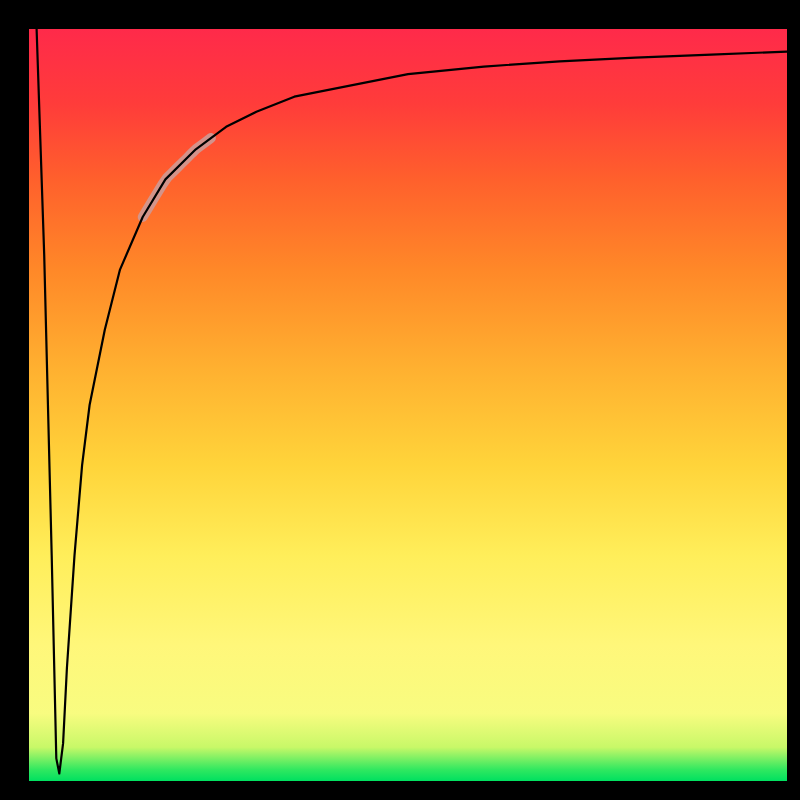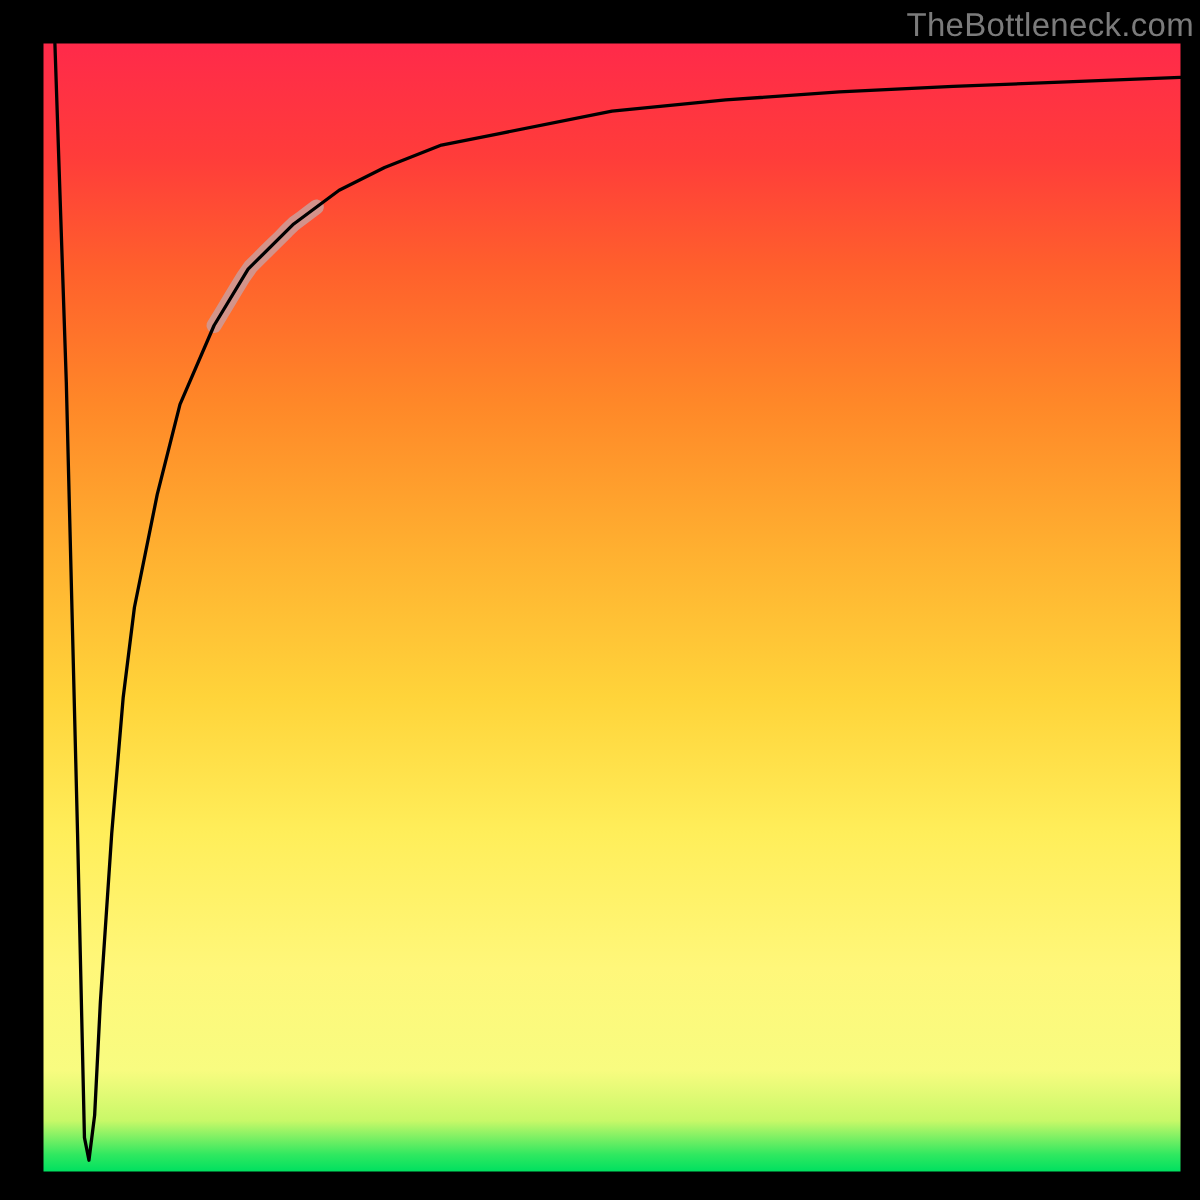--- a/index.html
+++ b/index.html
@@ -82,14 +82,13 @@
 
     <svg class="curve" viewBox="0 0 758 752">
 
       <path id="hl" class="highlight-seg" d="M113.7 188.0 L118.6 179.9 L123.4 171.9 L128.3 163.8 L133.2 155.8 L138.1 148.8 L142.9 144.0 L147.8 139.1 L152.7 134.3 L157.6 129.5 L162.4 124.6 L167.3 119.9 L172.2 116.3 L177.0 112.7 L181.9 109.0"></path>
 
       <path id="mc" class="main-curve" d="M7.6 0.0 L15.2 225.6 L22.7 526.4 L27.3 729.4 L30.3 744.5 L34.1 714.4 L37.9 639.2 L45.5 526.4 L53.1 436.2 L60.6 376.0 L75.8 300.8 L91.0 240.6 L113.7 188.0 L136.4 150.4 L166.8 120.3 L197.1 97.8 L227.4 82.7 L265.3 67.7 L303.2 60.2 L379.0 45.1 L454.8 37.6 L530.6 32.3 L606.4 28.6 L682.2 25.6 L758.0 22.6"></path>
     </svg>
 
   </div>
 
-  <div class="watermark">TheBottleneck.com</div>
 </div>
 
 </body></html>

